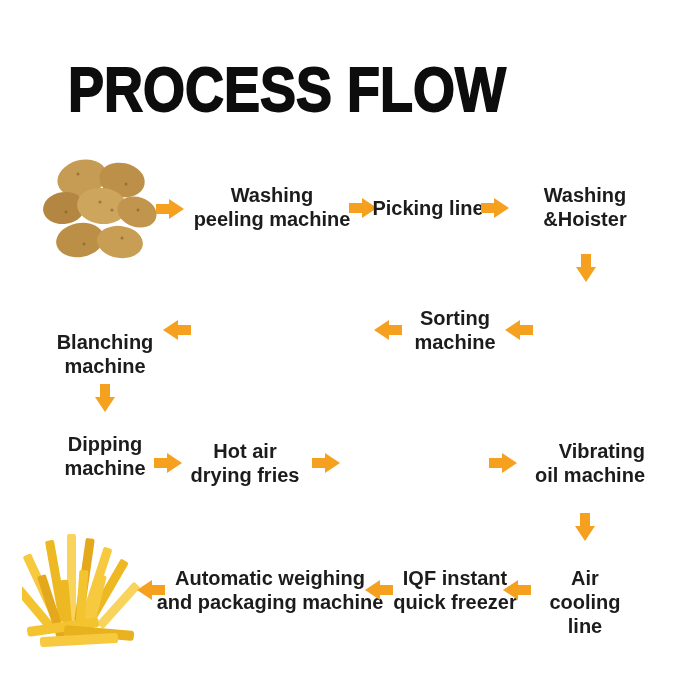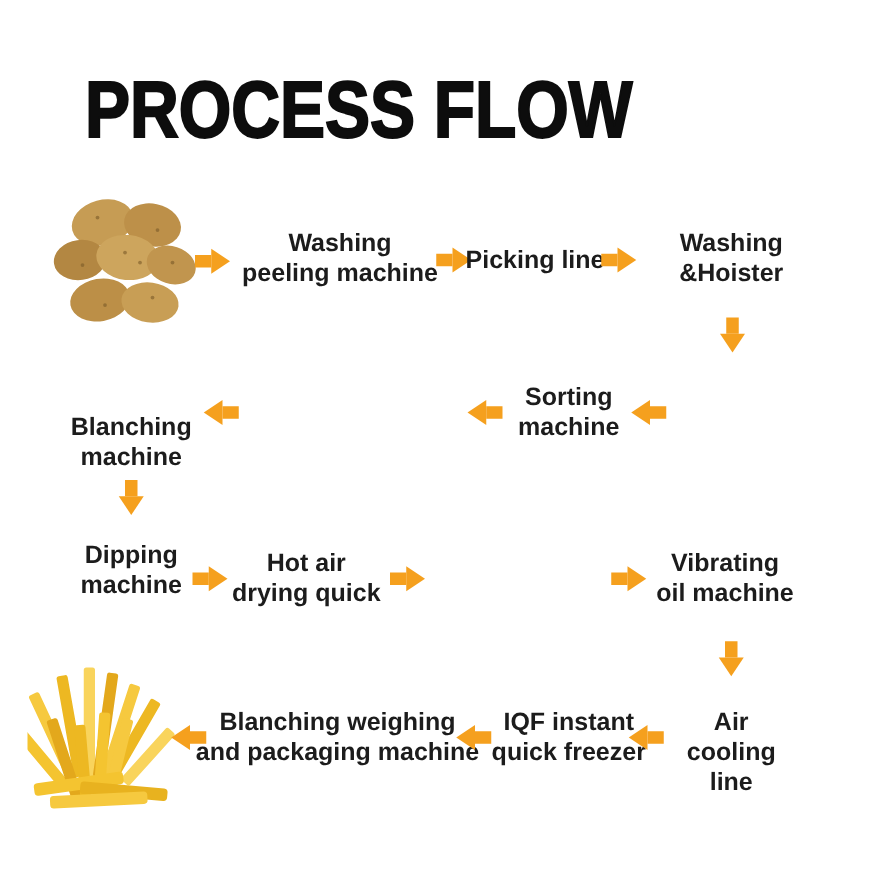--- a/index.html
+++ b/index.html
@@ -127,34 +127,34 @@
 
   <div class="step" style="left:45px; top:432px; width:120px;">Dipping
 machine</div>
 
   <div class="arrow" style="left:154px; top:453px;">
     <span class="shaft-h"></span>
     <span class="head-r"></span>
   </div>
 
   <div class="step" style="left:180px; top:439px; width:130px;">Hot air
-drying quick</div>
+drying fries</div>
 
   <div class="arrow" style="left:312px; top:453px;">
     <span class="shaft-h"></span>
     <span class="head-r"></span>
   </div>
 
 
   <div class="arrow" style="left:489px; top:453px;">
     <span class="shaft-h"></span>
     <span class="head-r"></span>
   </div>
 
-  <div class="step" style="left:515px; top:439px; width:130px;">Vibrating
+  <div class="step" style="left:515px; top:439px; width:130px;text-align:right;">Vibrating
 oil machine</div>
 
   <div class="arrow down" style="left:575px; top:513px;">
     <span class="shaft-v"></span>
     <span class="head-d"></span>
   </div>
 
   <div class="img-box" style="left:22px; top:522px;">
     <svg width="118" height="130" viewBox="0 0 118 130">
       <g>
@@ -175,21 +175,21 @@
         <rect x="18" y="113" width="78" height="10" rx="3" fill="#F6C93F" transform="rotate(-3 57 118)"></rect>
       </g>
     </svg>
   </div>
 
   <div class="arrow" style="left:137px; top:580px;">
     <span class="head-l"></span>
     <span class="shaft-h"></span>
   </div>
 
-  <div class="step" style="left:155px; top:566px; width:230px;">Blanching weighing
+  <div class="step" style="left:155px; top:566px; width:230px;">Automatic weighing
 and packaging machine</div>
 
   <div class="arrow" style="left:365px; top:580px;">
     <span class="head-l"></span>
     <span class="shaft-h"></span>
   </div>
 
   <div class="step" style="left:385px; top:566px; width:140px;">IQF instant
 quick freezer</div>
 

